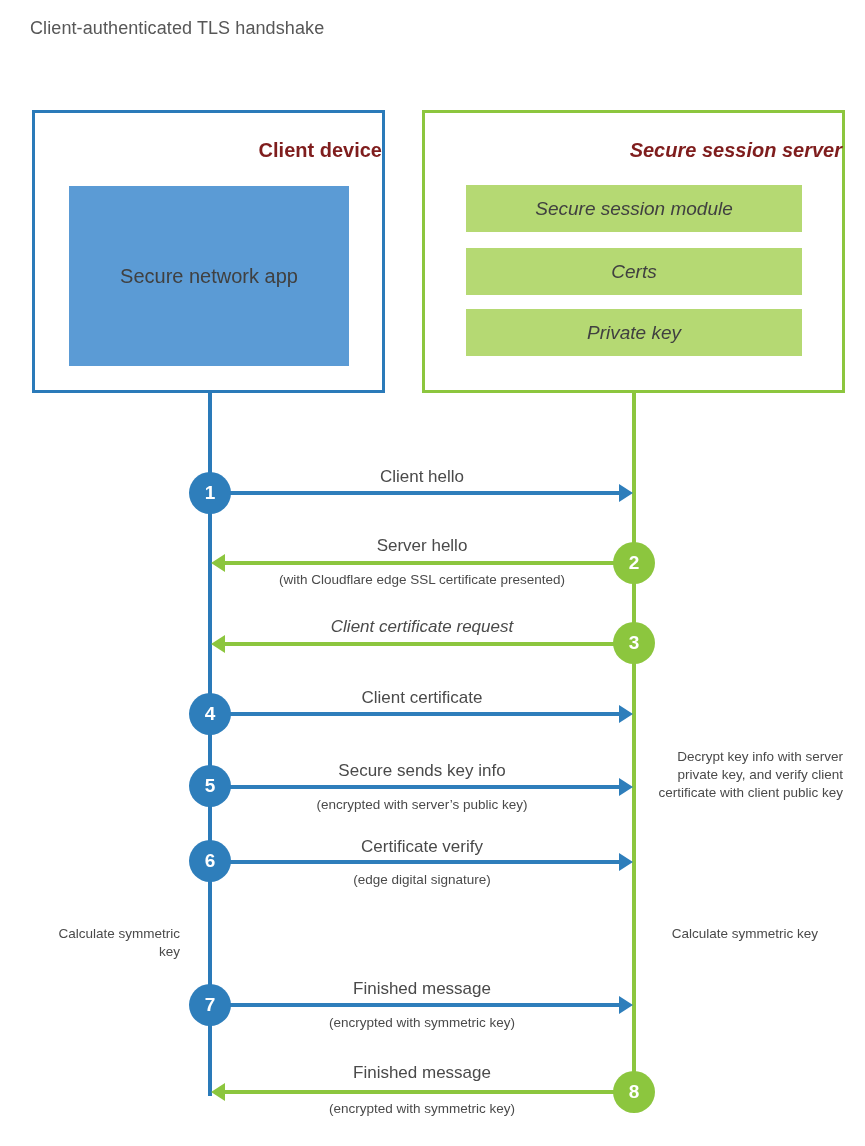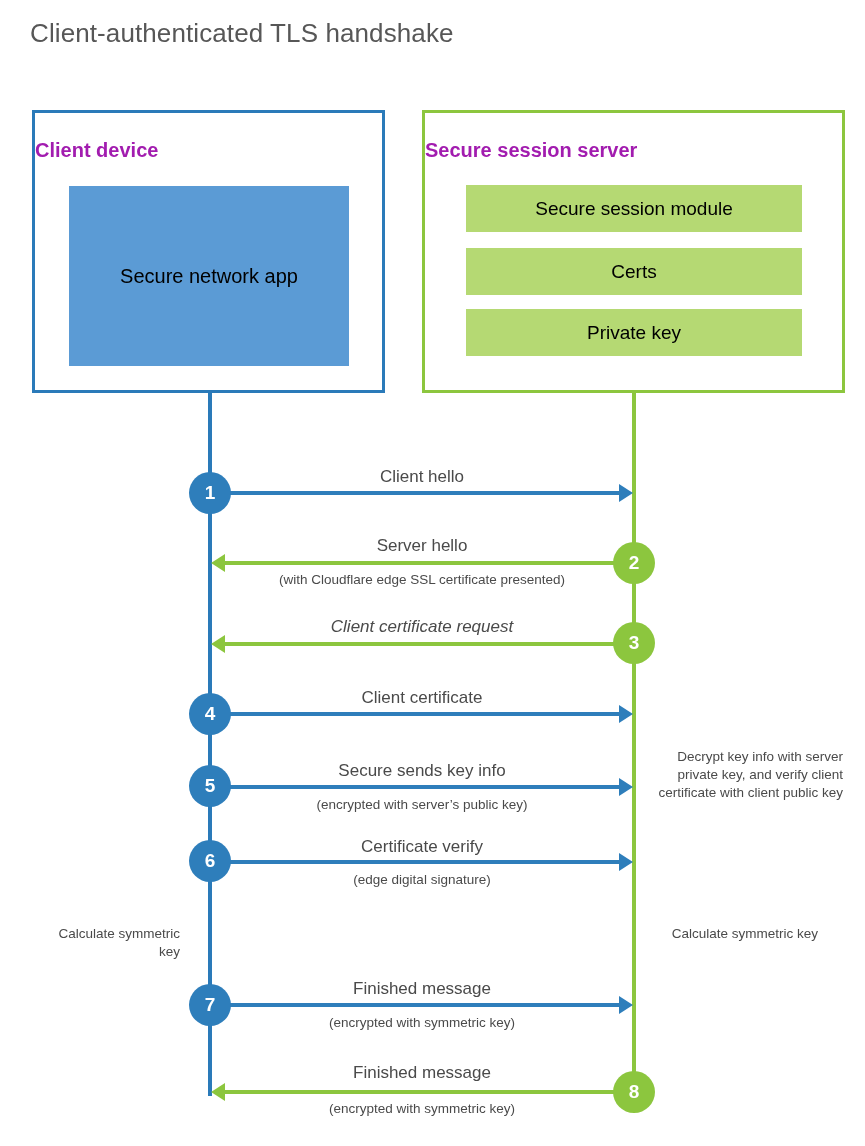--- a/index.html
+++ b/index.html
@@ -18,21 +18,21 @@
     height: 1146px;
     background: #ffffff;
     overflow: hidden;
   }
 
   
   .page-title {
     position: absolute;
     left: 30px;
     top: 18px;
-    font-size: 26px;
+    font-size: 18px;
     font-weight: 400;
     color: #575757;
     letter-spacing: 0.1px;
     white-space: nowrap;
   }
 
   
   .party-box {
     position: absolute;
     background: #ffffff;
@@ -44,39 +44,40 @@
     width: 353px;
     height: 283px;
     border: 3px solid #2a7ab9;
   }
   .party-box.server {
     left: 422px;
     top: 110px;
     width: 423px;
     height: 283px;
     border: 3px solid #8cc63e;
+    font-style: italic;
   }
   .party-title {
     position: absolute;
     left: 0;
     right: 0;
     top: 26px;
-    text-align: left;
+    text-align: right;
     font-size: 20px;
     font-weight: bold;
-    color: #a21caf;
+    color: #7f1d1d;
   }
 
   
   .inner-block {
     position: absolute;
     display: flex;
     align-items: center;
     justify-content: center;
-    color: #000000;
+    color: #404040;
     font-size: 19px;
     text-align: left;
     line-height: 1.25;
     box-sizing: border-box;
   }
   .inner-block.client-app {
     left: 34px;
     top: 73px;
     width: 280px;
     height: 180px;

